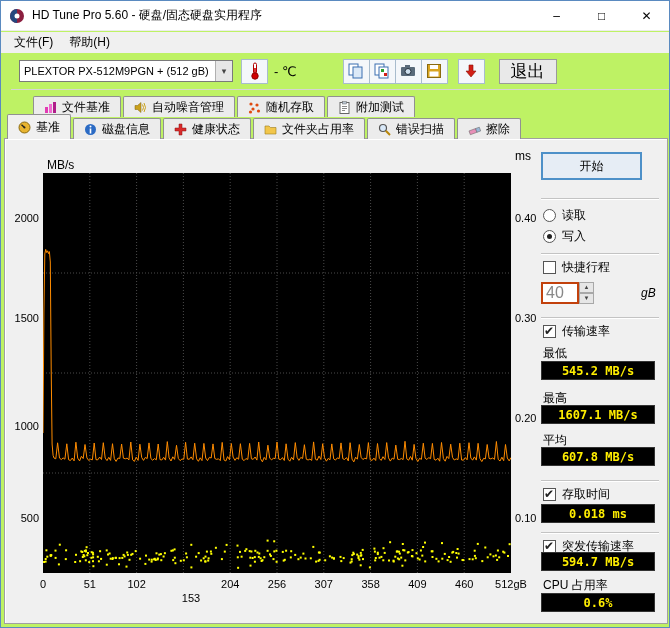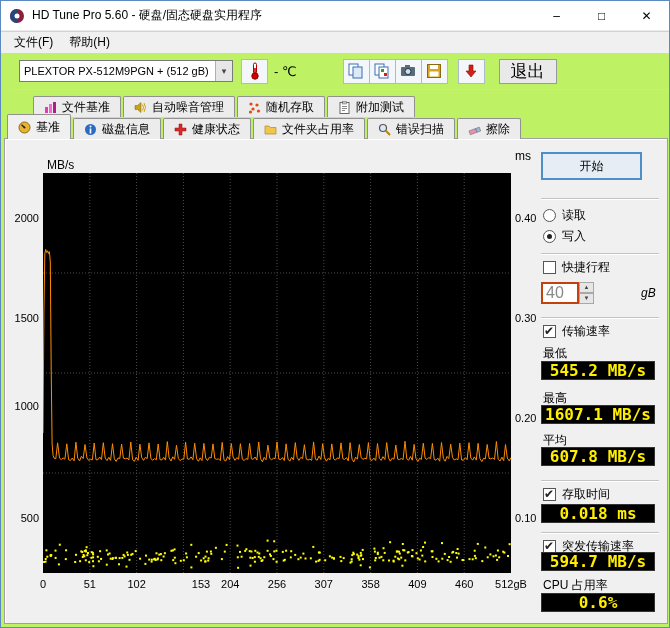--- a/index.html
+++ b/index.html
@@ -58,21 +58,21 @@
 
   
   .start-btn { position:absolute; left:540px; top:151px; width:101px; height:28px; background:#e6edf5; border:2px solid #4d90c8; font-size:12px; font-family:inherit; z-index:2; }
   .sep { position:absolute; left:540px; width:118px; height:2px; border-top:1px solid #c3c3c3; border-bottom:1px solid #ffffff; z-index:2; }
   .ctl-row { position:absolute; left:542px; display:flex; align-items:center; gap:6px; z-index:2; white-space:nowrap; }
   .radio { width:13px; height:13px; border:1px solid #555; border-radius:50%; background:#fff; position:relative; flex:0 0 auto; }
   .radio.checked::after { content:""; position:absolute; left:3px; top:3px; width:5px; height:5px; background:#222; border-radius:50%; }
   .checkbox { width:13px; height:13px; border:1px solid #555; background:#fff; position:relative; flex:0 0 auto; }
   .checkbox.checked::after { content:"\2714"; position:absolute; left:0; top:-2px; font-size:12px; color:#222; }
   .vlabel { position:absolute; left:542px; z-index:2; }
-  .vbox { position:absolute; left:540px; width:114px; height:19px; background:#000; border:1px solid #333; color:#ffee00; font-family:"DejaVu Sans Mono", monospace; font-weight:bold; font-size:16px; display:flex; align-items:center; justify-content:center; z-index:2; }
+  .vbox { position:absolute; left:540px; width:114px; height:19px; background:#000; border:1px solid #333; color:#ffee00; font-family:"DejaVu Sans Mono", monospace; font-weight:bold; font-size:12px; display:flex; align-items:center; justify-content:center; z-index:2; }
   .spin-wrap { position:absolute; left:540px; top:281px; display:flex; z-index:2; }
   .spin-input { width:38px; height:22px; border:2px solid #c2410c; background:#fff; color:#888; font-size:16px; padding:0 3px; font-family:inherit; }
   .spin-btns { display:flex; flex-direction:column; }
   .spin-btn { width:15px; height:11px; background:#e6e6e6; border:1px solid #a8a8a8; font-size:6px; line-height:8px; text-align:center; color:#444; }
   .gb-label { position:absolute; left:640px; top:285px; z-index:2;font-style:italic; }
 </style>
 </head>
 <body>
 
 <div class="window">
@@ -236,34 +236,34 @@
   </div>
 
   <div class="content-panel"></div>
 
   <div class="unit-label unit-mbs">MB/s</div>
   <div class="unit-label unit-ms">ms</div>
 
   <div class="yticks yticks-left" id="left-ticks">
       <div class="ytick" style="top: 0px;">2000</div>
       <div class="ytick" style="top: 100px;">1500</div>
-      <div class="ytick" style="top: 188px;">1000</div>
+      <div class="ytick" style="top: 208px;">1000</div>
       <div class="ytick" style="top: 300px;">500</div>
     </div>
   <div class="yticks yticks-right" id="right-ticks">
       <div class="ytick" style="top: 0px;">0.40</div>
       <div class="ytick" style="top: 100px;">0.30</div>
       <div class="ytick" style="top: 200px;">0.20</div>
       <div class="ytick" style="top: 300px;">0.10</div>
     </div>
   <div class="xticks" id="x-ticks">
       <div class="xtick" style="left: 0px;">0</div>
       <div class="xtick" style="left: 46.8px;">51</div>
       <div class="xtick" style="left: 93.6px;">102</div>
-      <div class="xtick" style="left: 158px;">153</div>
+      <div class="xtick" style="left: 148px; margin-top: 14px;">153</div>
       <div class="xtick" style="left: 187.2px;">204</div>
       <div class="xtick" style="left: 234px;">256</div>
       <div class="xtick" style="left: 280.8px;">307</div>
       <div class="xtick" style="left: 327.6px;">358</div>
       <div class="xtick" style="left: 374.4px;">409</div>
       <div class="xtick" style="left: 421.2px; text-align: right;">460</div>
       <div class="xtick" style="left: 468px;">512gB</div>
     </div>
 
   <div class="plot-wrap">

